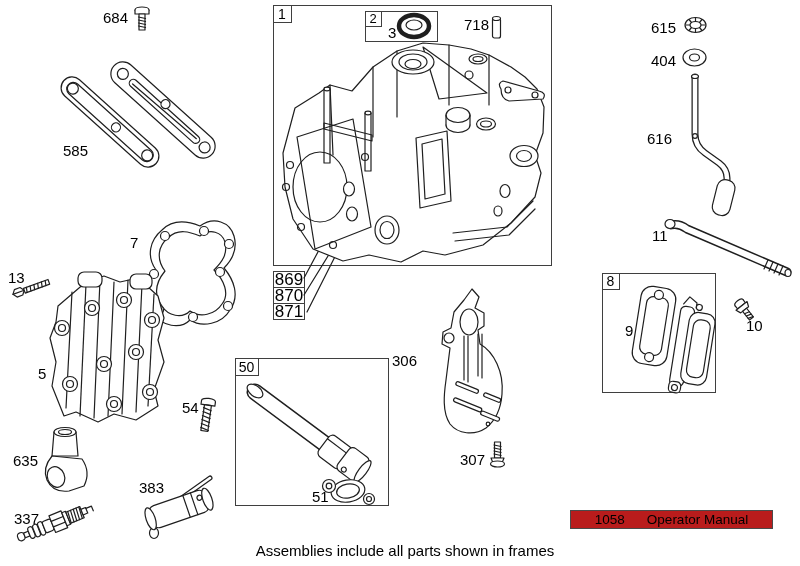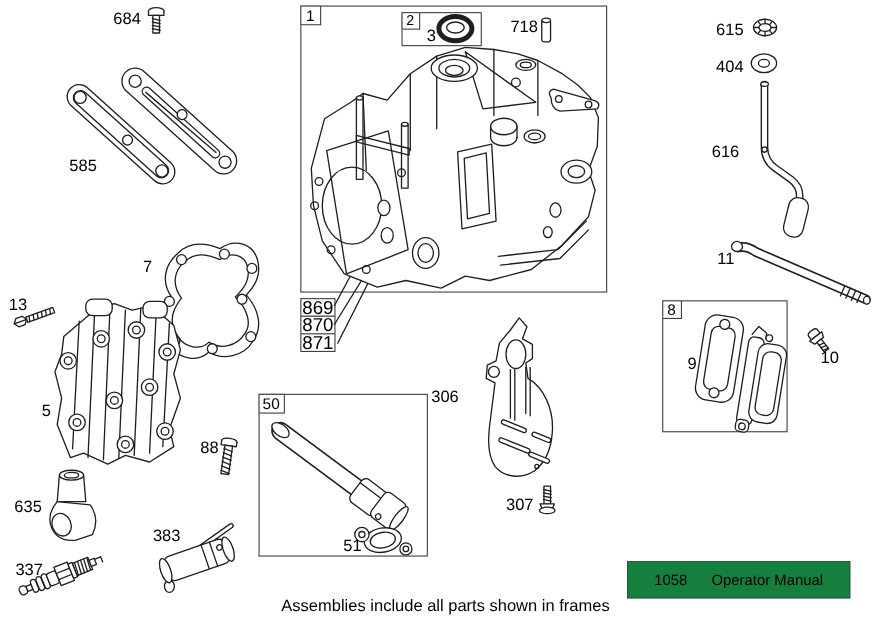--- a/index.html
+++ b/index.html
@@ -16,23 +16,23 @@
   }
   .lbl { position:absolute; font-size:15px; line-height:1; white-space:nowrap; }
   .part { position:absolute; }
   .part svg { display:block; overflow:visible; }
   .cbox {
     position:absolute; width:32px; height:17px; background:#fff;
     border:1.5px solid #3f3f3f; display:flex; align-items:center;
     justify-content:center; font-size:17px; line-height:1;
   }
   .manual {
-    position:absolute; left:570px; top:510px; width:203px; height:34px;
+    position:absolute; left:570px; top:510px; width:203px; height:19px;
     border:1.5px solid #4a4a4a; display:flex; align-items:center;
-    justify-content:center; gap:22px; font-size:13.5px; background:#15803d;
+    justify-content:center; gap:22px; font-size:13.5px; background:#b91c1c;
   }
   .cap { position:absolute; left:235px; top:542px; width:340px;
          text-align:center; font-size:15px; }
   .ln { stroke:#1f1f1f; stroke-width:1.2; fill:none;
         stroke-linejoin:round; stroke-linecap:round; }
   .wh { fill:#fff; }
 </style>
 </head>
 <body>
 
@@ -433,21 +433,21 @@
   <span class="lbl" style="left:464px;top:17px">718</span>
   <span class="lbl" style="left:651px;top:20px">615</span>
   <span class="lbl" style="left:651px;top:53px">404</span>
   <span class="lbl" style="left:647px;top:131px">616</span>
   <span class="lbl" style="left:652px;top:228px">11</span>
   <span class="lbl" style="left:625px;top:323px">9</span>
   <span class="lbl" style="left:746px;top:318px">10</span>
   <span class="lbl" style="left:8px;top:270px">13</span>
   <span class="lbl" style="left:130px;top:235px">7</span>
   <span class="lbl" style="left:38px;top:366px">5</span>
-  <span class="lbl" style="left:182px;top:400px">88</span>
+  <span class="lbl" style="left:182px;top:400px">54</span>
   <span class="lbl" style="left:13px;top:453px">635</span>
   <span class="lbl" style="left:14px;top:511px">337</span>
   <span class="lbl" style="left:139px;top:480px">383</span>
   <span class="lbl" style="left:312px;top:489px">51</span>
   <span class="lbl" style="left:392px;top:353px">306</span>
   <span class="lbl" style="left:460px;top:452px">307</span>
 
   <div class="manual">
     <span>1058</span>
     <span>Operator Manual</span>

